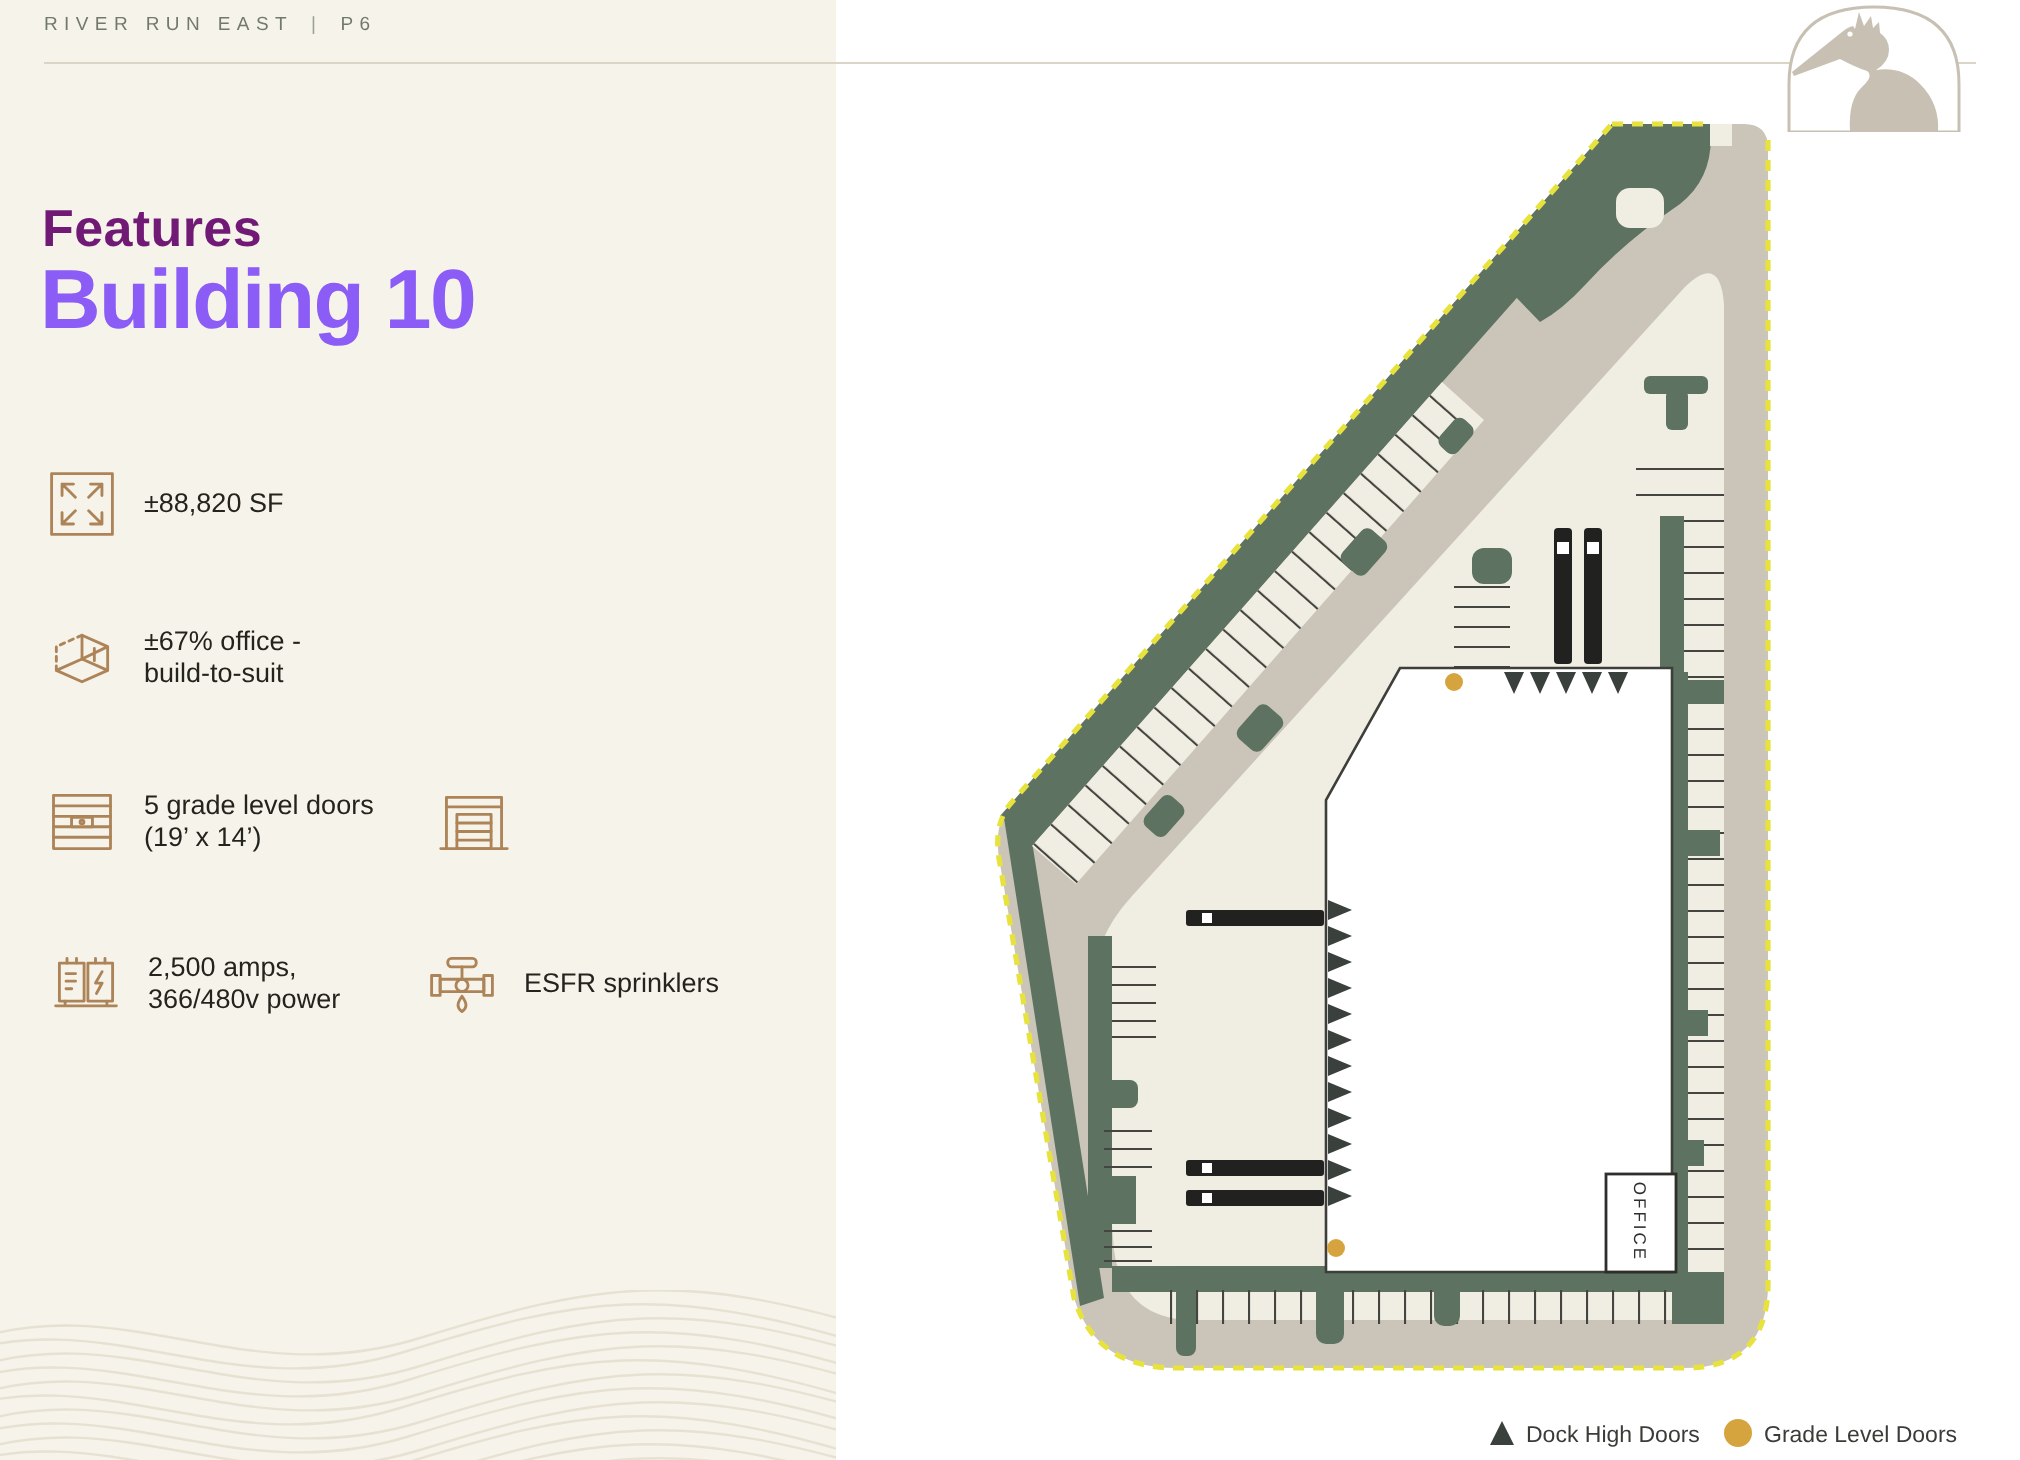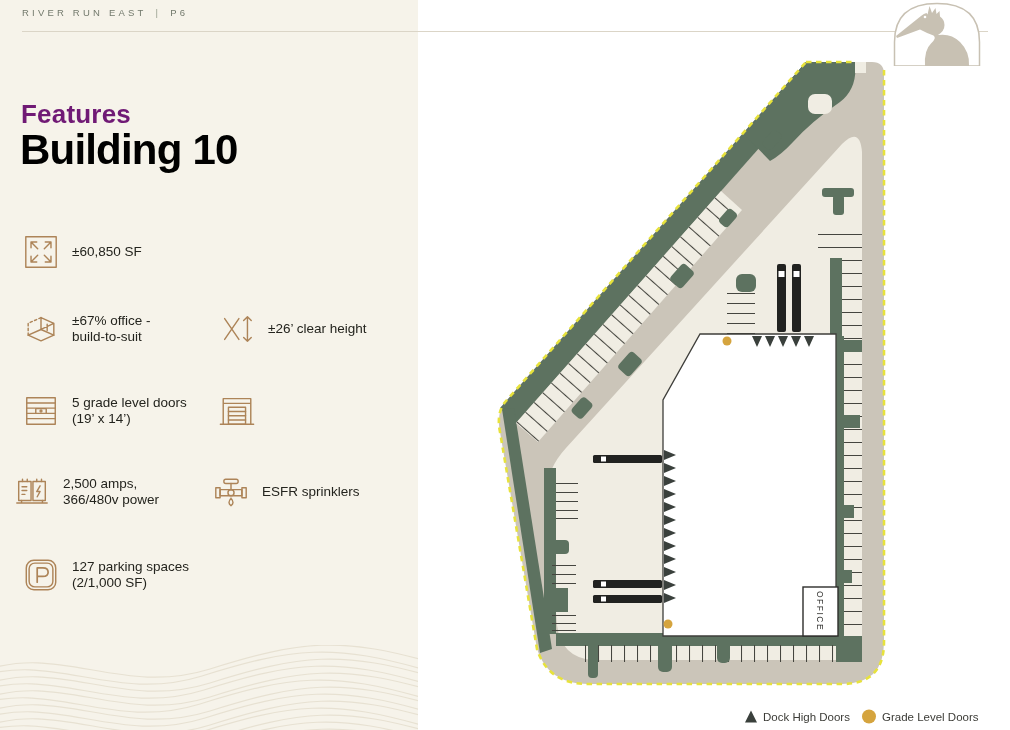--- a/index.html
+++ b/index.html
@@ -8,21 +8,21 @@
   .left-panel{position:absolute;left:0;top:0;width:418px;height:730px;
               background:#f6f3ea;overflow:hidden;}
   .right-panel{position:absolute;left:418px;top:0;width:592px;height:730px;background:#ffffff;}
   .kicker{position:absolute;left:22px;top:7px;font-size:9.5px;letter-spacing:3.2px;
           color:#72796c;white-space:nowrap;}
   .kicker .sep{margin:0 9px;color:#9aa191;}
   .hairline{position:absolute;left:22px;top:31px;width:966px;height:1px;background:#dbd5c7;z-index:2;}
   .eyebrow{position:absolute;left:21px;top:99px;margin:0;font-size:26px;font-weight:bold;
            color:#701a75;letter-spacing:.2px;}
   .title{position:absolute;left:20px;top:126px;margin:0;font-size:42px;font-weight:bold;
-         color:#000000;letter-spacing:-.8px;}
+         color:#8b5cf6;letter-spacing:-.8px;}
   .feat{position:absolute;display:flex;align-items:center;gap:12px;height:42px;}
   .feat-icon{width:38px;height:38px;flex-shrink:0;}
   .feat-icon svg{width:38px;height:38px;stroke:#ad8458;fill:none;
                  stroke-width:1.5;stroke-linecap:round;stroke-linejoin:round;}
   .feat-text{display:flex;flex-direction:column;justify-content:center;}
   .feat-line{display:block;font-size:13.5px;line-height:16.5px;color:#24241e;white-space:nowrap;}
   .waves{position:absolute;left:0;top:645px;width:418px;height:85px;}
   .logo{position:absolute;left:891px;top:0;width:92px;height:66px;z-index:3;}
   .siteplan{position:absolute;left:430px;top:40px;width:580px;height:690px;z-index:2;}
   .siteplan text{font-family:"Liberation Sans",sans-serif;}
@@ -66,52 +66,40 @@
     <h1 class="title">Building 10</h1>
 
     <div class="feat" style="left:22px;top:231px">
       <div class="feat-icon">
         <svg viewBox="0 0 40 40">
             <rect x="4" y="4" width="32" height="32"></rect>
           <path d="M16.5,16.5 9.5,9.5 M9.5,15.5 V9.5 H15.5 M23.5,16.5 30.5,9.5 M24.5,9.5 H30.5 V15.5 M16.5,23.5 9.5,30.5 M9.5,24.5 V30.5 H15.5 M23.5,23.5 30.5,30.5 M30.5,24.5 V30.5 H24.5"></path>
           </svg>
       </div>
       <div class="feat-text">
-        <span class="feat-line">±60,850 SF</span>
+        <span class="feat-line">±88,820 SF</span>
         <span class="feat-line"></span>
       </div>
     </div>
 
 
     <div class="feat" style="left:22px;top:308px">
       <div class="feat-icon">
         <svg viewBox="0 0 40 40">
           <path d="M20,20.5 6.5,26.5 20,32.5 33.5,26.5 Z"></path>
           <path d="M33.5,26.5 V14 L20,8 V20.5 M33.5,14 20,20.5 M26.5,15 v6.5"></path>
           <path d="M20,8 6.5,14 V26.5" stroke-dasharray="2.5 2.5"></path>
           </svg>
       </div>
       <div class="feat-text">
         <span class="feat-line">±67% office -</span>
         <span class="feat-line">build-to-suit</span>
       </div>
     </div>
 
-    <div class="feat" style="left:218px;top:308px">
-      <div class="feat-icon">
-        <svg viewBox="0 0 40 40">
-          <path d="M7,9 22,31 M22,9 7,31"></path>
-          <path d="M31,7 V33 M27,11 31,7 35,11 M27,29 31,33 35,29"></path>
-          </svg>
-      </div>
-      <div class="feat-text">
-        <span class="feat-line">±26’ clear height</span>
-        <span class="feat-line"></span>
-      </div>
-    </div>
 
     <div class="feat" style="left:22px;top:390px">
       <div class="feat-icon">
         <svg viewBox="0 0 40 40">
             <rect x="5" y="6" width="30" height="28"></rect>
           <path d="M5,11.5 H35 M5,17 H35 M5,22.5 H35 M5,28 H35"></path>
           <rect x="14.5" y="17.5" width="11" height="5" fill="#f6f3ea"></rect>
           <circle cx="20" cy="20" r="1"></circle>
           </svg>
       </div>
@@ -124,21 +112,21 @@
     <div class="feat" style="left:218px;top:390px">
       <div class="feat-icon">
         <svg viewBox="0 0 40 40">
           <path d="M5.5,34 V7 H34.5 V34 M5.5,12 H34.5"></path>
           <rect x="11" y="16" width="18" height="18"></rect>
           <path d="M11,20.5 H29 M11,25 H29 M11,29.5 H29 M2.5,34 H37.5"></path>
           </svg>
       </div>
     </div>
 
-    <div class="feat" style="left:13px;top:471px">
+    <div class="feat" style="left:24px;top:471px">
       <div class="feat-icon">
         <svg viewBox="0 0 40 40">
           <rect x="6" y="9" width="13" height="20"></rect>
             <rect x="21" y="9" width="13" height="20"></rect>
           <path d="M4,31.5 H36 M9,29 v2.5 M31,29 v2.5"></path>
           <path d="M9.5,14.5 h5 M9.5,18.5 h5 M9.5,22.5 h3"></path>
           <path d="M28.5,13.5 25,19.5 h3.5 L25.5,25"></path>
           <path d="M10,9 V6.5 M15,9 V6.5 M25,9 V6.5 M30,9 V6.5"></path>
           </svg>
       </div>
@@ -159,33 +147,20 @@
           <circle cx="20" cy="20.75" r="3.2"></circle>
           <path d="M20,26.5 c2.8,3.8 2.8,6 0,8 c-2.8,-2 -2.8,-4.2 0,-8"></path>
           </svg>
       </div>
       <div class="feat-text">
         <span class="feat-line">ESFR sprinklers</span>
         <span class="feat-line"></span>
       </div>
     </div>
 
-    <div class="feat" style="left:22px;top:554px">
-      <div class="feat-icon">
-        <svg viewBox="0 0 40 40">
-          <rect x="4.5" y="4.5" width="31" height="31" rx="8"></rect>
-          <rect x="7.5" y="7.5" width="25" height="25" rx="6"></rect>
-          <path d="M16,27.5 V12.5 H22 Q27.5,12.5 27.5,17 Q27.5,21.5 22,21.5 H16" stroke-width="1.8"></path>
-          </svg>
-      </div>
-      <div class="feat-text">
-        <span class="feat-line">127 parking spaces</span>
-        <span class="feat-line">(2/1,000 SF)</span>
-      </div>
-    </div>
 
   </aside>
 
   <div class="right-panel"></div>
   <div class="hairline"></div>
 
   <div class="logo">
     <svg viewBox="0 0 92 66">
       <path d="M3.5,66 L3.5,42 Q3.5,3.5 46,3.5 Q88.5,3.5 88.5,42 L88.5,66 Z" fill="#ffffff" stroke="#c8c1b3" stroke-width="1.5"></path>
       <path d="M5,36 L30,16 Q33,13.5 35.5,13 L36.5,14.5 L38.5,6 L41,13 L44.5,8 L45.5,14 L48.5,11 L49,16.5

